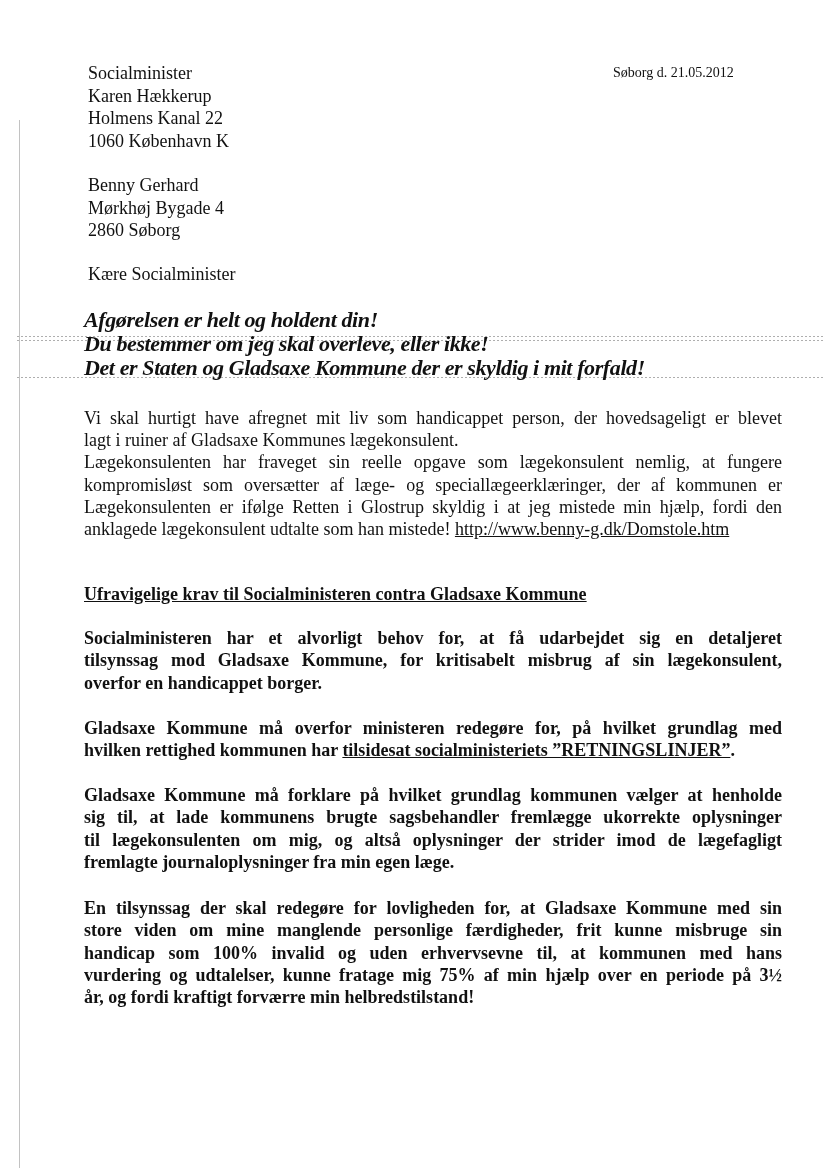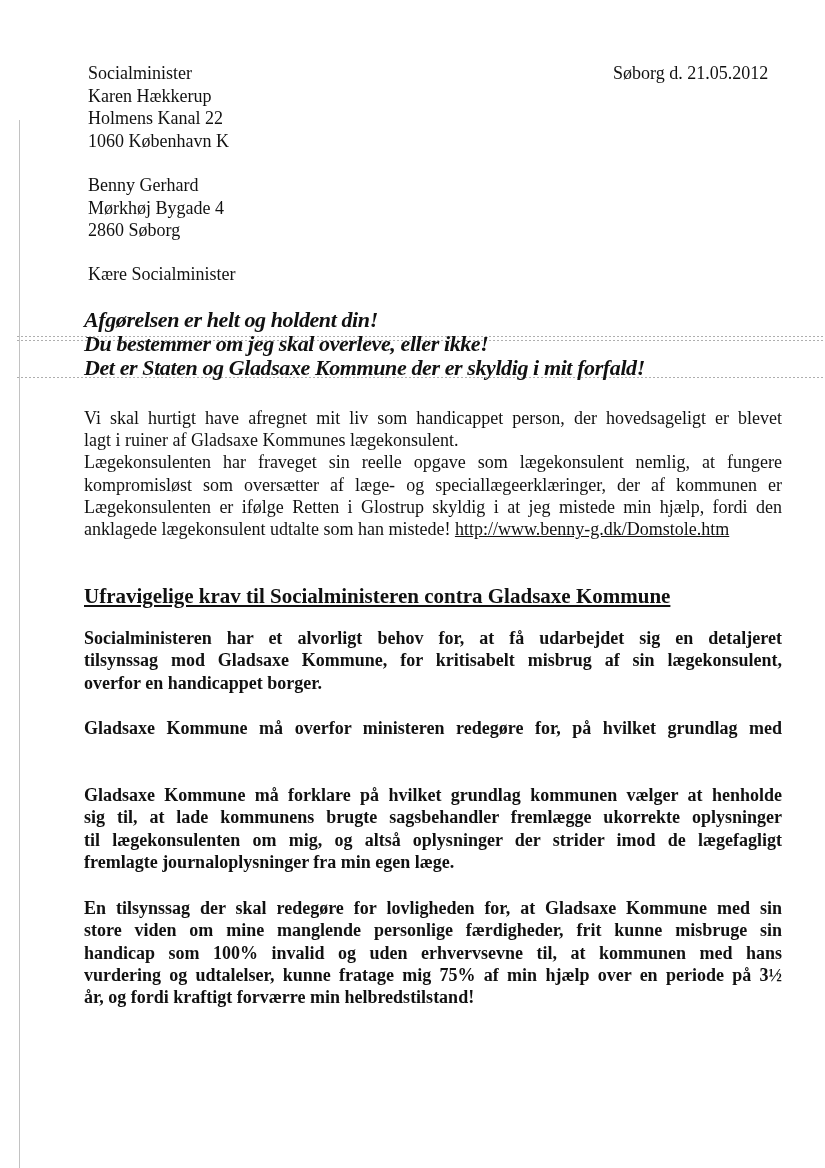--- a/index.html
+++ b/index.html
@@ -6,34 +6,34 @@
     body {
       width: 825px; height: 1168px; position: relative; overflow: hidden;
       font-family: "Liberation Serif", serif; color: #111;
     }
     .page { position: absolute; left: 17px; top: 0; width: 825px; height: 1168px; }
     .scan-line-left { position: absolute; left: 2px; top: 120px; width: 1px; height: 1048px; background: #9a9a9a; opacity: 0.6; }
     .scan-line-right { position: absolute; left: 818px; top: 320px; width: 1px; height: 800px; background: #b0b0b0; opacity: 0.5; }
     .scan-hline { position: absolute; left: 0; width: 825px; height: 1px; background: repeating-linear-gradient(90deg,#9a9a9a 0 2px,transparent 2px 4px); opacity: 0.8; }
 
     .recipient { position: absolute; left: 71px; top: 62px; font-size: 18px; line-height: 22.5px; }
-    .date { position: absolute; left: 596px; top: 62px; font-size: 18px; line-height: 22.5px; }
+    .date { position: absolute; left: 596px; top: 62px; font-size: 14px; line-height: 22.5px; }
     .sender { position: absolute; left: 71px; top: 174px; font-size: 18px; line-height: 22.5px; }
     .salutation { position: absolute; left: 71px; top: 263px; font-size: 18px; line-height: 22px; }
     .line { display: block; white-space: nowrap; }
 
     .headings { position: absolute; left: 67px; top: 308px; font-size: 22px; line-height: 24px;
       font-style: italic; font-weight: bold; font-family: "Liberation Serif", serif; letter-spacing: -0.4px; }
 
     .intro { position: absolute; left: 67px; top: 407px; width: 698px; font-size: 18px; line-height: 22.2px; text-align: justify; }
     .intro .row { display: block; text-align: justify; text-align-last: justify; white-space: normal; }
     .intro .row.last { text-align-last: left; }
     .link { text-decoration: underline; color: #111; }
 
-    .section-title { position: absolute; left: 67px; top: 584px; font-size: 21px; font-weight: bold; text-decoration: underline; white-space: nowrap; }
+    .section-title { position: absolute; left: 67px; top: 584px; font-size: 18px; font-weight: bold; text-decoration: underline; white-space: nowrap; }
 
     .para { position: absolute; left: 67px; width: 698px; font-size: 18px; line-height: 22.3px; font-weight: bold; }
     .para .row { display: block; text-align: justify; text-align-last: justify; }
     .para .row.last { text-align-last: left; }
     .ul { text-decoration: underline; }
     .p1 { top: 627px; }
     .p2 { top: 717px; }
     .p3 { top: 784px; }
     .p4 { top: 897px; }
   </style>
@@ -82,20 +82,21 @@
   <div class="section-title">Ufravigelige krav til Socialministeren contra Gladsaxe Kommune</div>
 
   <div class="para p1">
     <span class="row">Socialministeren har et alvorligt behov for, at få udarbejdet sig en detaljeret</span>
     <span class="row">tilsynssag mod Gladsaxe Kommune, for kritisabelt misbrug af sin lægekonsulent,</span>
     <span class="row last">overfor en handicappet borger.</span>
   </div>
 
   <div class="para p2">
     <span class="row">Gladsaxe Kommune må overfor ministeren redegøre for, på hvilket grundlag med</span>
+    <span class="row last"><span>hvilken rettighed kommunen har </span><span class="ul">tilsidesat socialministeriets ”RETNINGSLINJER”</span><span>.</span></span>
   </div>
 
   <div class="para p3">
     <span class="row">Gladsaxe Kommune må forklare på hvilket grundlag kommunen vælger at henholde</span>
     <span class="row">sig til, at lade kommunens brugte sagsbehandler fremlægge ukorrekte oplysninger</span>
     <span class="row">til lægekonsulenten om mig, og altså oplysninger der strider imod de lægefagligt</span>
     <span class="row last">fremlagte journaloplysninger fra min egen læge.</span>
   </div>
 
   <div class="para p4">

